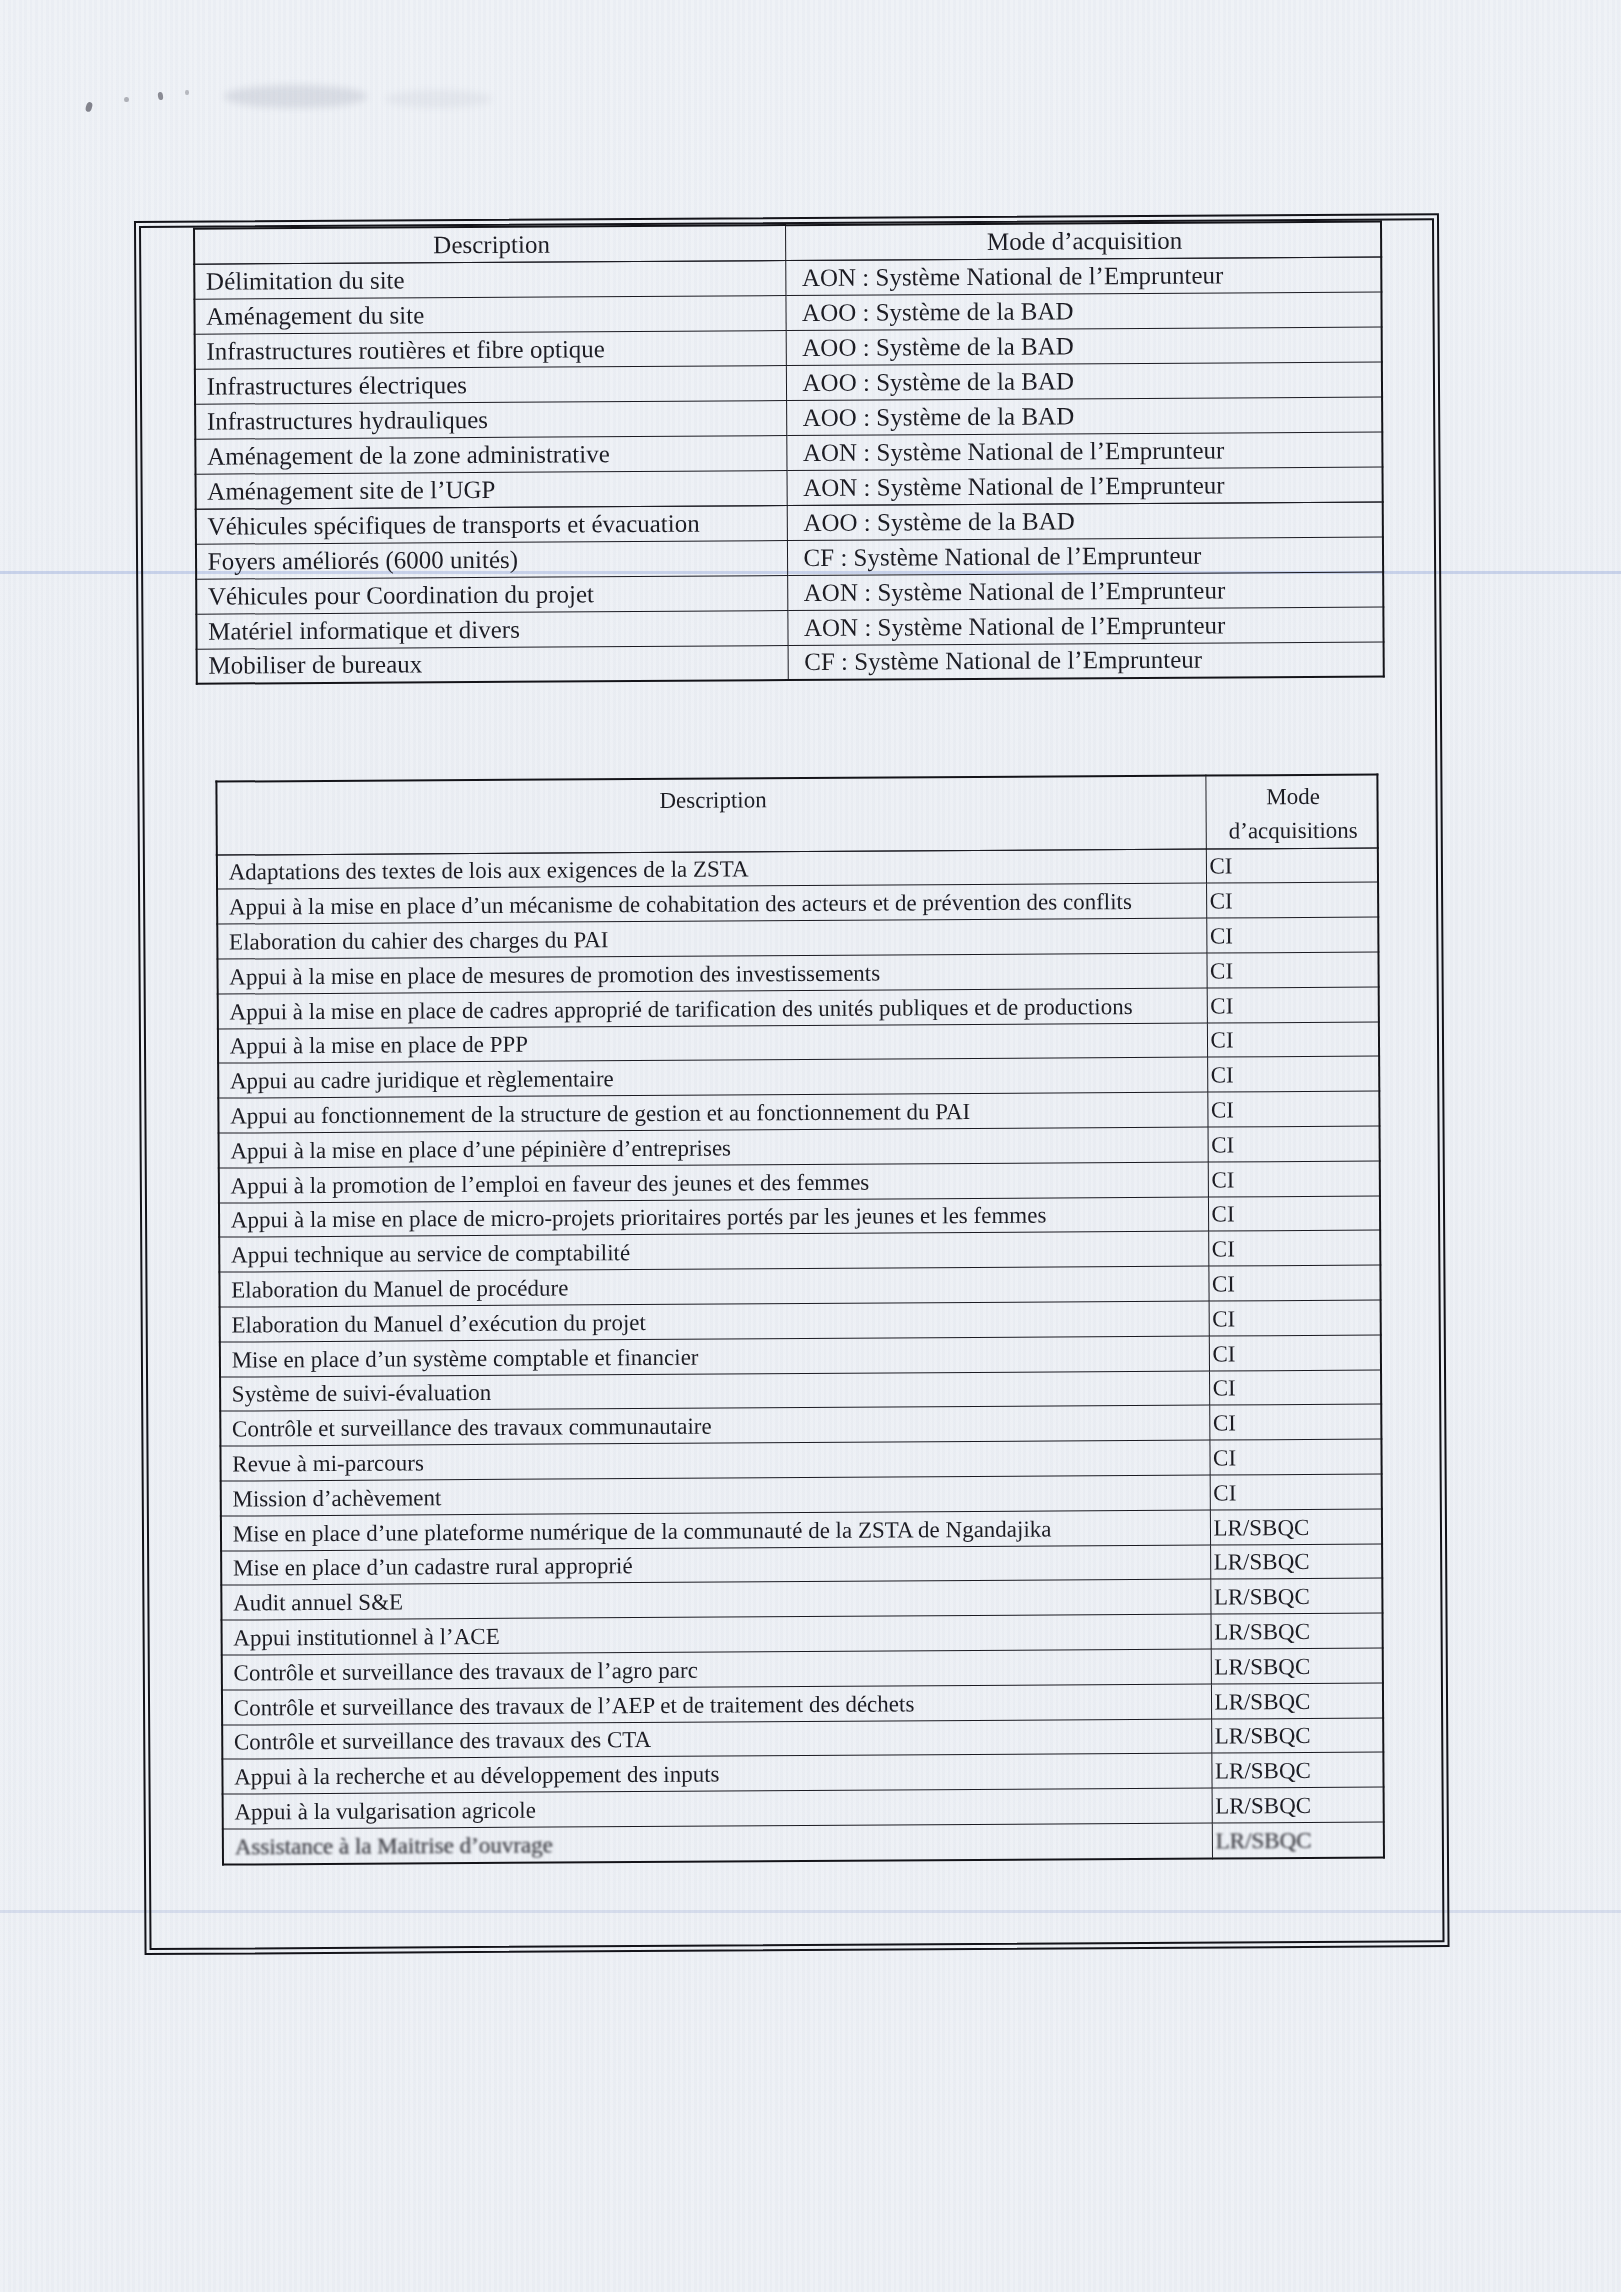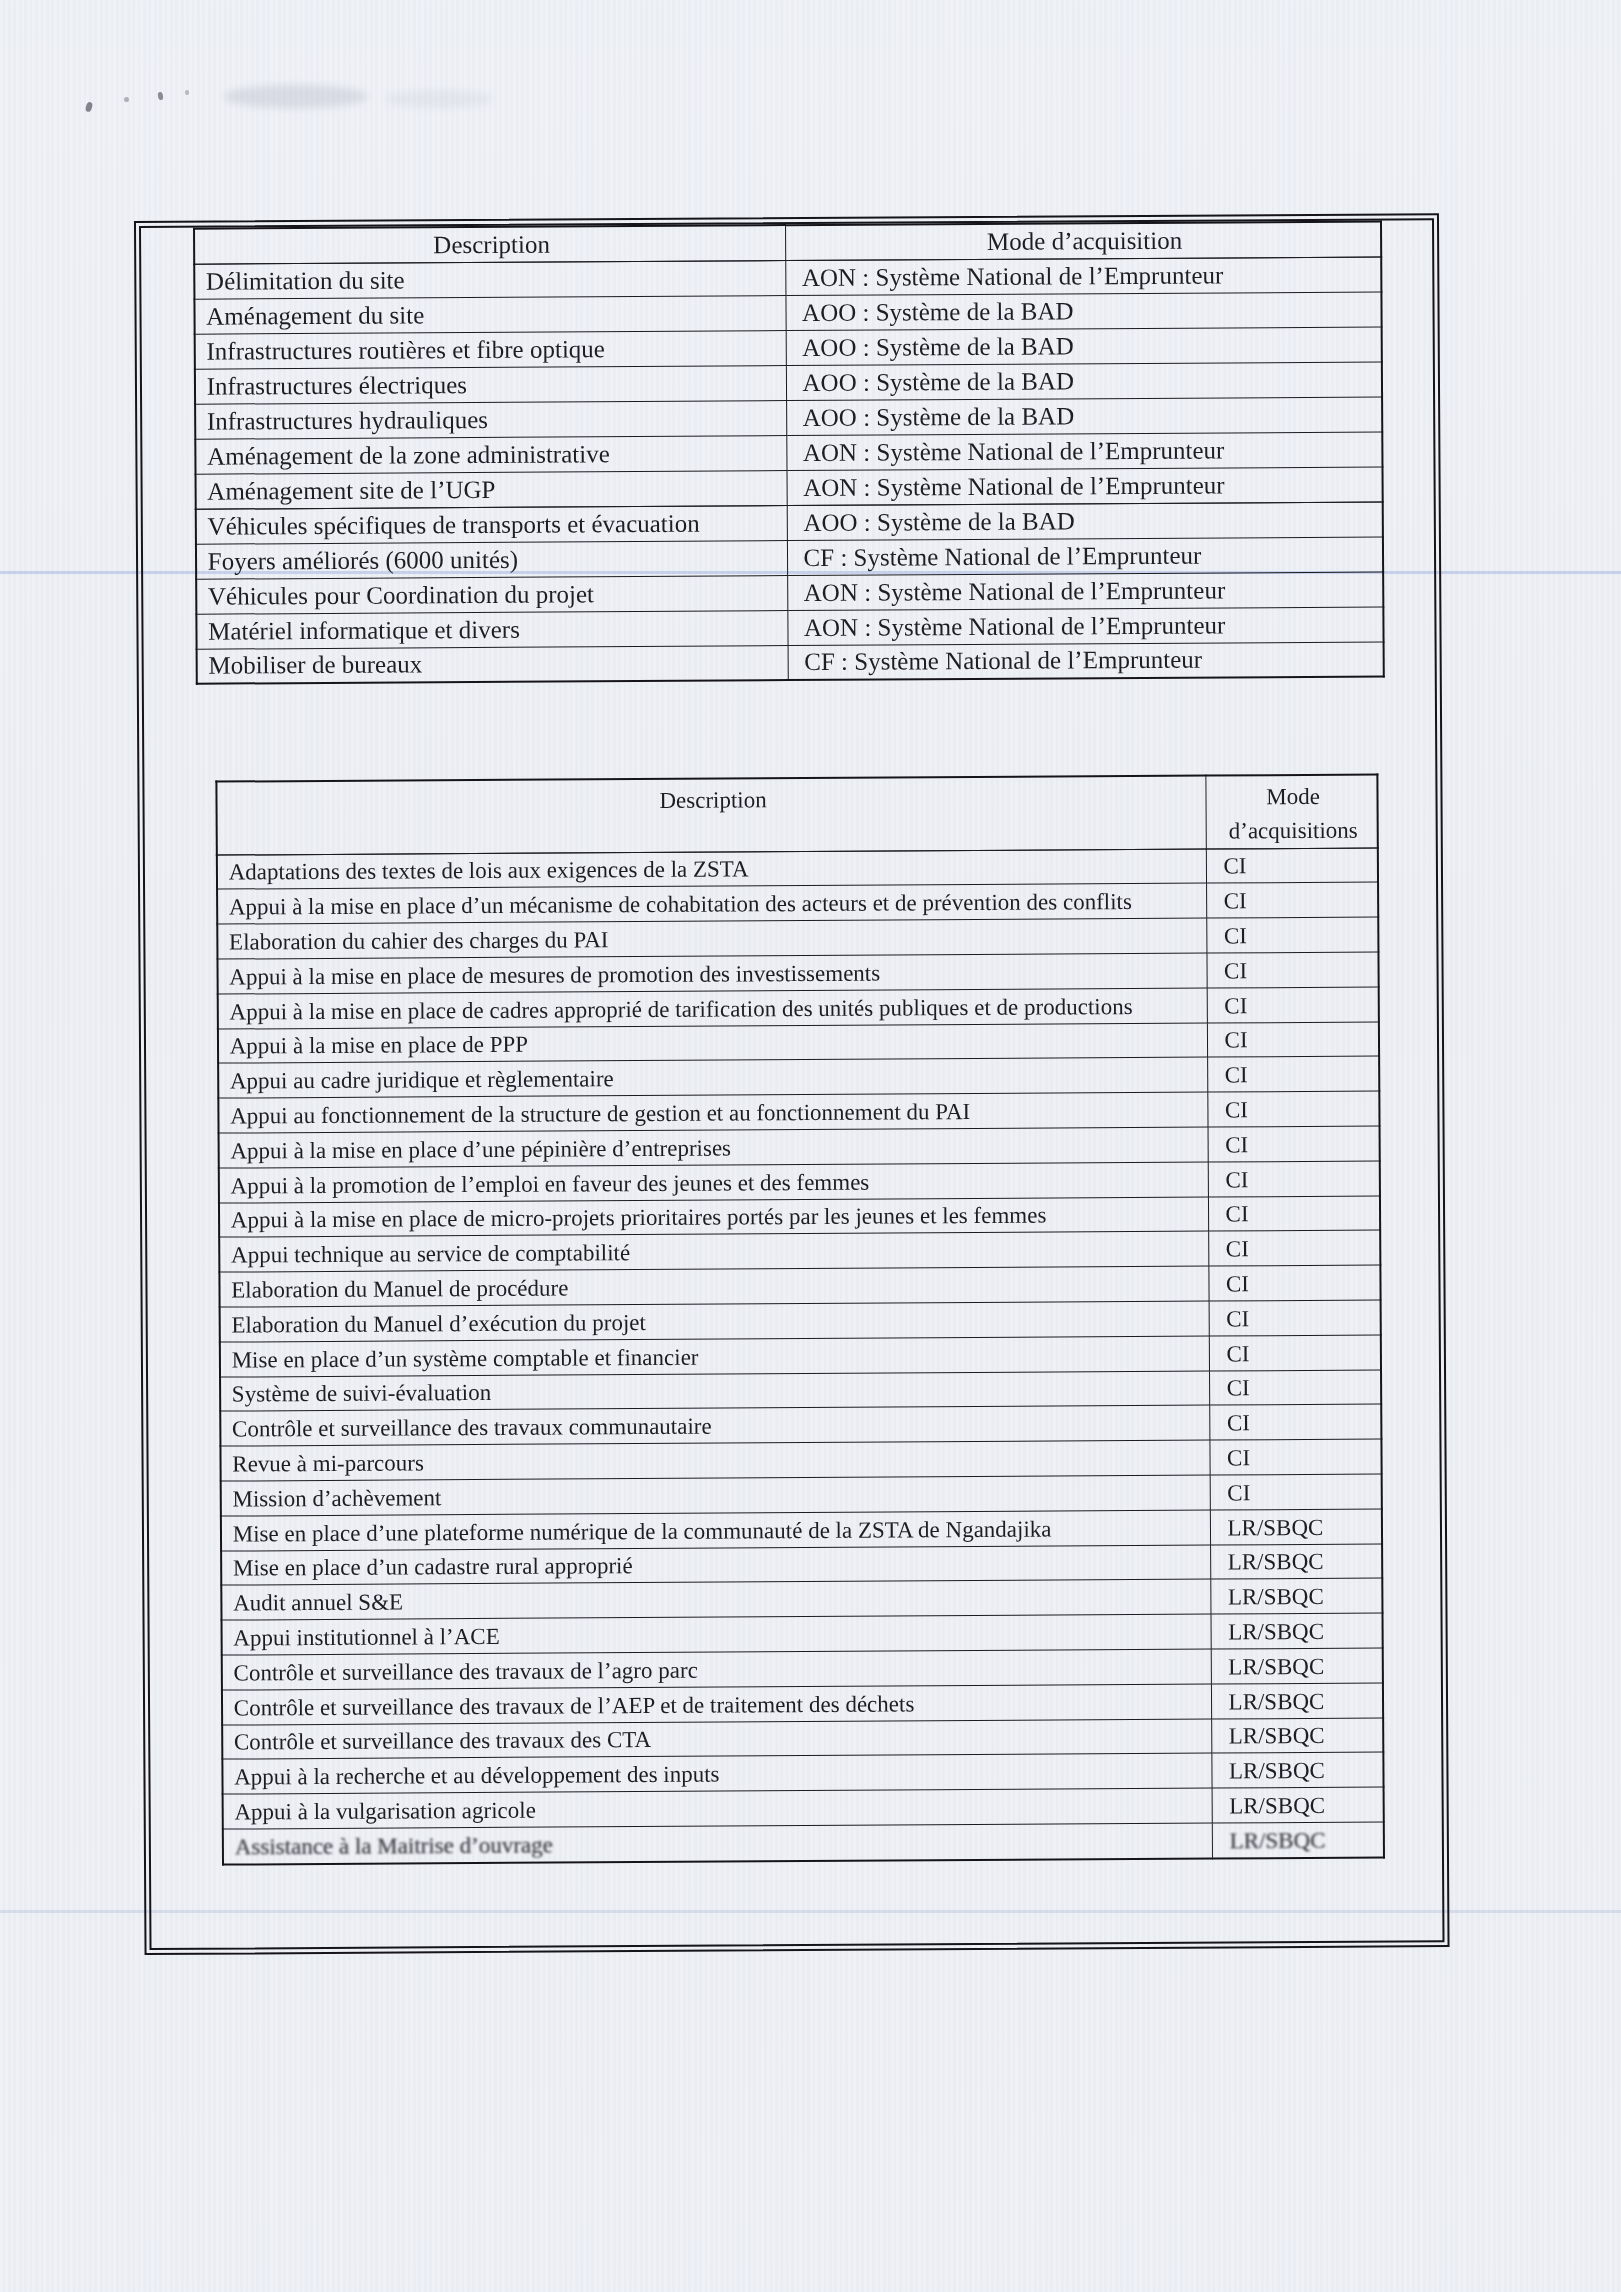--- a/index.html
+++ b/index.html
@@ -45,21 +45,21 @@
     font-weight:normal;
     box-sizing:border-box;
     overflow:hidden;
   }
   #table1{border:2.7px solid #141419;}
   #table2{border:2.7px solid #141419;}
   #table1 td,#table1 th{height:35px;line-height:32px;}
   #table2 td,#table2 th{height:32px;line-height:32px;vertical-align:top;padding-top:1.8px;}
   #table1 thead th{text-align:center;}
   #table2 thead th{text-align:center;height:72px;line-height:34px;padding-top:3.6px;}
-  .mode-cell{padding-left:17px;}
+  .mode-cell{padding-left:3px;}
   #table1 .mode-cell{padding-left:16px;}
   tr.faded td{filter:blur(1px);opacity:.82;text-shadow:0.9px 0 0 rgba(30,30,40,.45);}
   .desc-cell{white-space:normal;}
 </style>
 </head>
 <body>
 
 <div class="page">
 
   <div class="top-strip"></div>

